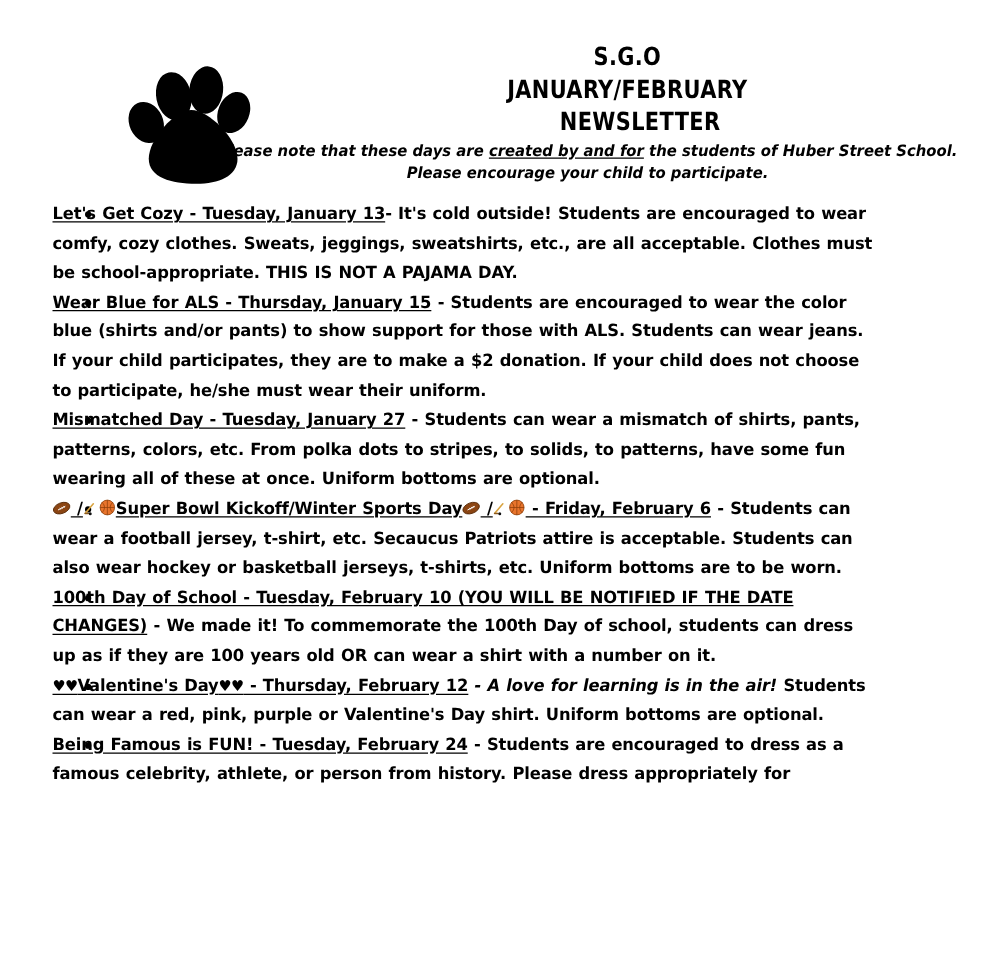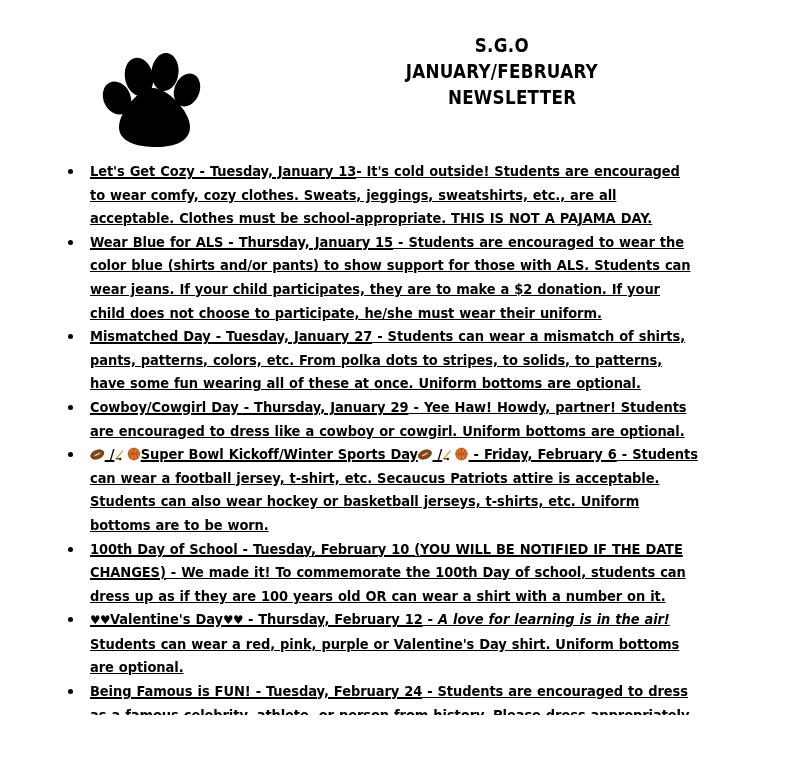--- a/index.html
+++ b/index.html
@@ -81,24 +81,23 @@
   
   .list {
     position: absolute;
     left: 0;
     top: 160px;
     width: 800px;
   }
 
   .item {
     position: relative;
-    padding-left: 90px;
+    padding-left: 42px;
     padding-right: 85px;
     margin-bottom: 0px;
-    text-decoration: underline;
   }
 
   .bullet {
     position: absolute;
     left: 68px;
     top: 9px;
     width: 5px;
     height: 5px;
     border-radius: 50%;
     background: #000;
@@ -159,44 +158,44 @@
                  C42 99 24 94 24 79 C24 63 45 40 58 40 Z" fill="#000"></path>
       </svg>
     </div>
 
     <div class="title-block">
       <div class="title-line l1">S.G.O</div>
       <div class="title-line l2">JANUARY/FEBRUARY</div>
       <div class="title-line l3">NEWSLETTER</div>
     </div>
 
+    <div class="subtitle-block">
+      <div class="subtitle"><span>Please note that these days are </span><u>created by and for</u><span> the students of Huber Street School.</span></div>
+      <div class="subtitle">Please encourage your child to participate.</div>
+    </div>
 
   </div>
 
   <div class="list">
 
     <div class="item">
       <span class="bullet"></span>
       <div class="para"><span class="hl">Let's Get Cozy - Tuesday, January 13</span><span>- It's cold outside!  Students are encouraged to wear comfy, cozy clothes.  Sweats, jeggings, sweatshirts, etc., are all acceptable.  Clothes must be school-appropriate.  THIS IS NOT A PAJAMA DAY.</span></div>
     </div>
 
     <div class="item">
       <span class="bullet"></span>
       <div class="para"><span class="hl">Wear Blue for ALS - Thursday, January 15</span><span> - Students are encouraged to wear the color blue (shirts and/or pants) to show support for those with ALS.  Students can wear jeans.  If your child participates, they are to make a $2 donation.  If your child does not choose to participate, he/she must wear their uniform.</span></div>
     </div>
 
     <div class="item">
       <span class="bullet"></span>
       <div class="para"><span class="hl">Mismatched Day - Tuesday, January 27</span><span> - Students can wear a mismatch of shirts, pants, patterns, colors, etc.  From polka dots to stripes, to solids, to patterns, have some fun wearing all of these at once.  Uniform bottoms are optional.</span></div>
     </div>
 
-    <div class="item">
-      <span class="bullet"></span>
-      <div class="para"><span class="hl">Cowboy/Cowgirl Day - Thursday, January 29</span><span> - Yee Haw!  Howdy, partner!  Students are encouraged to dress like a cowboy or cowgirl.  Uniform bottoms are optional.</span></div>
-    </div>
 
 
     <div class="item">
       <span class="bullet"></span>
       <div class="para"><span class="hl"><span class="emo"><svg width="15" height="13" viewBox="0 0 30 26">
             <ellipse cx="15" cy="13" rx="14" ry="8.5" fill="#8B4513" transform="rotate(-20 15 13)"></ellipse>
             <ellipse cx="15" cy="13" rx="14" ry="8.5" fill="none" stroke="#5a2d0c" stroke-width="1.4" transform="rotate(-20 15 13)"></ellipse>
             <path d="M9 16 L21 10" stroke="#fff" stroke-width="1.6"></path>
             <path d="M12 12.5 L13.6 15.4 M15 11 L16.6 13.9 M18 9.5 L19.6 12.4" stroke="#fff" stroke-width="1.2"></path>
           </svg></span><span>&nbsp;/</span><span class="emo"><svg width="13" height="13" viewBox="0 0 26 26">

